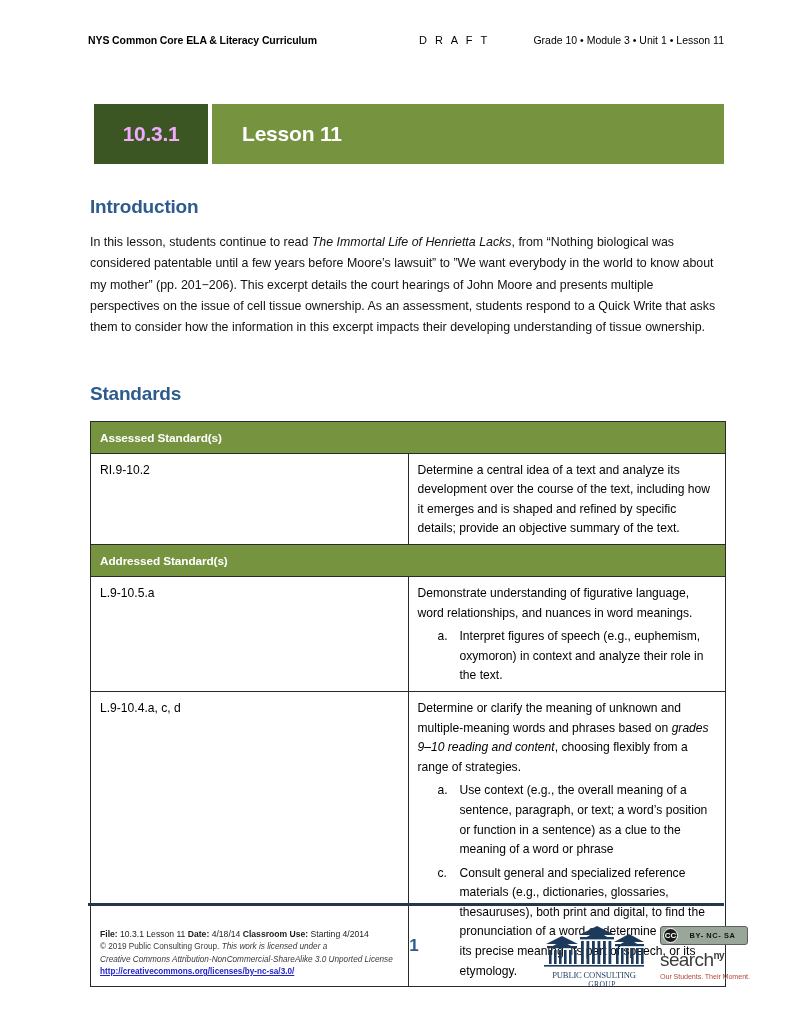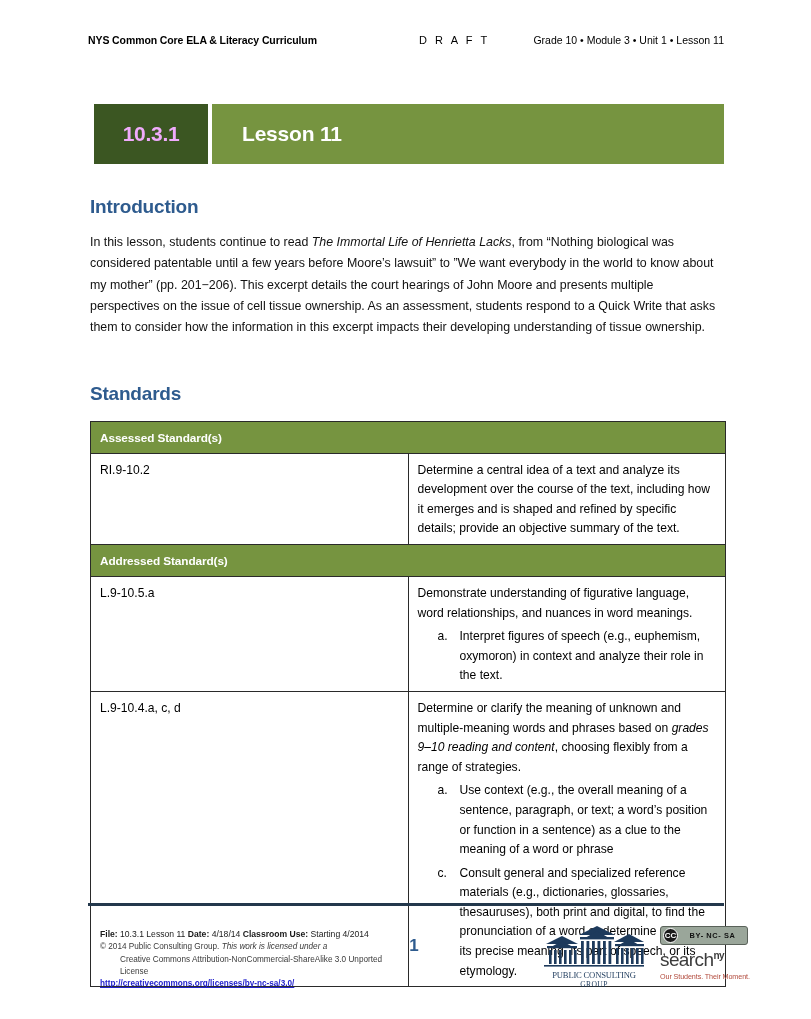--- a/index.html
+++ b/index.html
@@ -177,21 +177,21 @@
     top: 0;
     width: 300px;
     font-size: 8.2px;
     line-height: 1.52;
     color: #1a1a1a;
   }
   .footer-left .line-1 { font-size: 8.6px; }
   .footer-left .line-1 b { font-weight: bold; }
   .footer-left .cc-line { color: #3a3a3a; }
   .footer-left .cc-line i { font-style: italic; }
-  .footer-left .cc-license { color: #3a3a3a; margin-left: 20px; }
+  .footer-left .cc-license { font-style: italic; color: #3a3a3a; }
   .footer-left a.cc-link {
     color: #2222cc;
     text-decoration: underline;
     font-weight: bold;
     font-size: 8.2px;
   }
   .page-number {
     position: absolute;
     left: 306px;
     top: 8px;
@@ -218,21 +218,21 @@
     text-align: center;
     font-family: "Liberation Serif", serif;
     font-size: 8.6px;
     color: #1d3a5c;
     letter-spacing: -0.2px;
     white-space: nowrap;
   }
   .pcg-logo .pcg-sub {
     position: absolute;
     bottom: 1px;
-    left: 0;
+    left: 8px;
     width: 108px;
     text-align: center;
     font-family: "Liberation Serif", serif;
     font-size: 7.6px;
     color: #1d3a5c;
     letter-spacing: 0.4px;
   }
 
   
   .eny-block {
@@ -380,21 +380,21 @@
     <div class="footer-left">
       <div class="line-1">
         <b>File:</b>
         <span>10.3.1 Lesson 11</span>
         <b>Date:</b>
         <span>4/18/14</span>
         <b>Classroom Use:</b>
         <span>Starting 4/2014</span>
       </div>
       <div class="cc-line">
-        <span>© 2014 Public Consulting Group.</span>
+        <span>© 2019 Public Consulting Group.</span>
         <i>This work is licensed under a</i>
       </div>
       <div class="cc-license">Creative Commons Attribution-NonCommercial-ShareAlike 3.0 Unported License</div>
       <a class="cc-link" href="#">http://creativecommons.org/licenses/by-nc-sa/3.0/</a>
     </div>
 
     <div class="page-number">1</div>
 
     <div class="pcg-logo">
       <svg width="108" height="48" viewBox="0 0 108 48">

